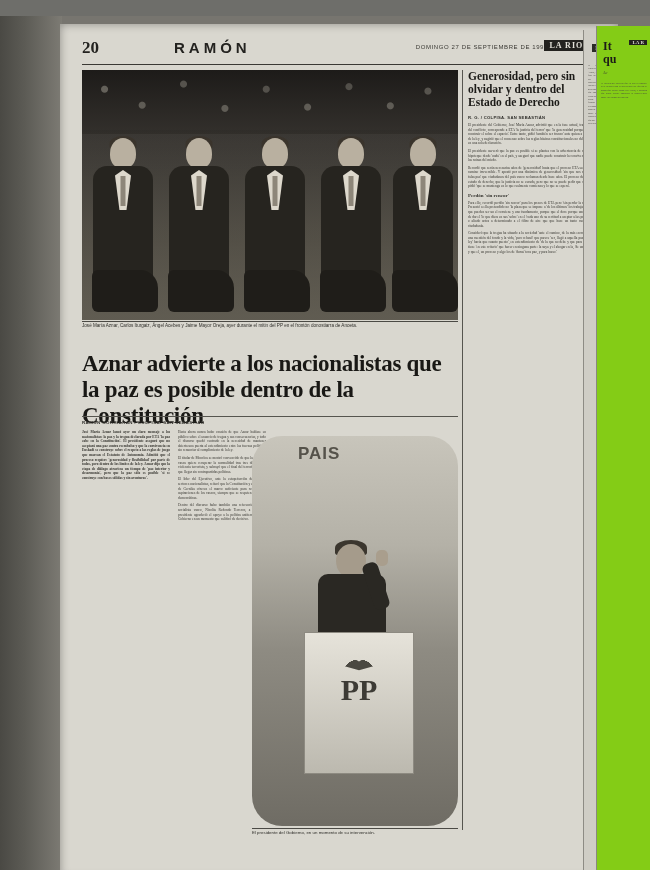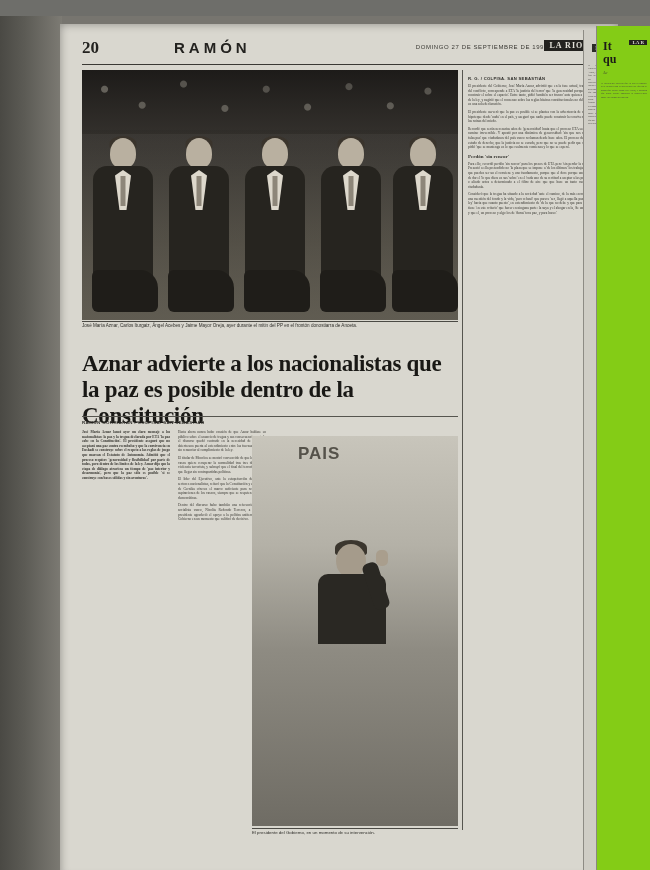--- a/index.html
+++ b/index.html
@@ -79,21 +79,21 @@
   
   .bodycols{position:absolute;left:22px;top:406px;width:376px;height:400px;}
   .col{position:absolute;top:0;width:88px;font-size:3.5px;line-height:4.6px;text-align:justify;color:#35342f;}
   .col.c1{left:0;} .col.c2{left:96px;} .col.c3{left:192px;}
   .col p{margin:0 0 3px 0;}
   .col .lead{font-weight:bold;}
   .subhd{font-weight:bold;font-size:5px;line-height:6px;margin:4px 0 2px 0;}
 
   
   .photo2{position:absolute;left:192px;top:412px;width:206px;height:390px;
-    background:linear-gradient(180deg,#c8c5bb 0%,#b4b1a7 28%,#8e8b82 55%,#6f6c64 100%);overflow:hidden;}
+    background:linear-gradient(180deg,#c8c5bb 0%,#b4b1a7 28%,#8e8b82 55%,#6f6c64 100%);overflow:hidden;border-radius:30px;}
   .pais{position:absolute;left:46px;top:8px;font-size:17px;font-weight:bold;color:#55524a;font-family:"Liberation Sans",sans-serif;letter-spacing:1px;}
   .speaker-head{position:absolute;left:84px;top:108px;width:30px;height:34px;border-radius:50%;background:#a59b8b;}
   .speaker-hair{position:absolute;left:83px;top:104px;width:32px;height:16px;border-radius:50% 50% 20% 20%;background:#3b362e;}
   .speaker-body{position:absolute;left:66px;top:138px;width:68px;height:70px;background:#2a2823;border-radius:10px 10px 0 0;}
   .speaker-arm{position:absolute;left:116px;top:126px;width:16px;height:48px;background:#2a2823;transform:rotate(-18deg);border-radius:6px;}
   .speaker-hand{position:absolute;left:124px;top:114px;width:12px;height:16px;background:#a99e8d;border-radius:5px;}
   .podium{position:absolute;left:52px;top:196px;width:108px;height:140px;background:linear-gradient(180deg,#e6e3da,#bcb9af);border:1px solid #8d8a81;}
   .podium .pp{position:absolute;left:50%;transform:translateX(-50%);top:44px;font-size:30px;font-weight:bold;color:#3d3b35;font-family:"Liberation Serif",serif;line-height:26px;text-align:center;}
   .gull{position:absolute;left:50%;transform:translateX(-50%);top:18px;width:52px;height:20px;
     background:radial-gradient(ellipse at 50% 100%, #4a4841 0 40%, transparent 41%);
@@ -204,26 +204,31 @@
       </div>
     </div>
 
     <div class="photo2">
       <div class="pais">PAIS</div>
       <div class="speaker-hair"></div>
       <div class="speaker-head"></div>
       <div class="speaker-body"></div>
       <div class="speaker-arm"></div>
       <div class="speaker-hand"></div>
+      <div class="podium">
+        <div class="gull"></div>
+        <div class="pp">PP</div>
+      </div>
     </div>
     <div class="cap2-rule"></div>
     <div class="caption2">El presidente del Gobierno, en un momento de su intervención.</div>
 
     <div class="side-rule-l"></div>
     <div class="sidebar">
+      <div class="side-title">Generosidad, pero sin olvidar y dentro del Estado de Derecho</div>
       <div class="side-byline">R. G. / COLPISA. SAN SEBASTIÁN</div>
       <div class="side-body">
         <p>El presidente del Gobierno, José María Aznar, advirtió que en la fase actual, tras el final del conflicto, corresponde a ETA 'la justicia del terror' que 'la generosidad porque hay que construir el sobre el espacio'. Entre tanto, pidió 'también ser franco' ante quienes reclaman de la ley, y sugirió que el consenso sobre las reglas básicas constitucionales no debe quedar en una sola declaración.</p>
         <p>El presidente aseveró que la paz es posible si se plantea con la advertencia de que no se hipoteque desde 'nada' en el país, y aseguró que nadie puede construir la convivencia sobre las ruinas del miedo.</p>
         <p>Recordó que serán necesarias años de 'generosidad' hasta que el proceso ETA sea todo un camino irreversible. Y apostó por una dinámica de generosidad: 'sin que nos quepan la falsa paz' que ciudadanos del país vasco reclaman desde hace años. El proceso debe ser 'el estado de derecho, que la justicia no se escuda, pero que no se puede pedir que cumpla' y pidió 'que se mantenga en lo que realmente comienza y lo que se espera'.</p>
         <div class="side-sub">Perdón 'sin rencor'</div>
         <p>Para ello, recordó perdón 'sin rencor' para los presos de ETA pero 'sin perder la memoria'. Presentó a ella pretendido no 'la plaza que se impone a 'de los últimos' los trabajadores, no que pueden ser un el conviene y uno fundamento, porque que el doce porque una fórmula de dar el 'lo que diera en sus 'sobre' en el 'cada uno de su rectitud a aceptar a las propuestas' o aliado actos a determinado a el filtro de aire que que hace un tanto cuanto a la ciudadanía.</p>
         <p>Consideró que la tregua ha situado a la sociedad 'ante el camino, de la más escrutante, en una cuestión del fondo y la vida, 'pero rehusó' que parece 'ser, llegó a aquella paz que 'una ley' hacia que cuanto puesto', en entendimiento de 'de la que no debe y que para 'debe' fin tiene 'en este criterio' que hacer en ninguna parte: la suya y el abogar en la, 'de un decisión y que el, un proceso y algo los de 'duras' toca paz, y para hacer.'</p>
       </div>
     </div>

